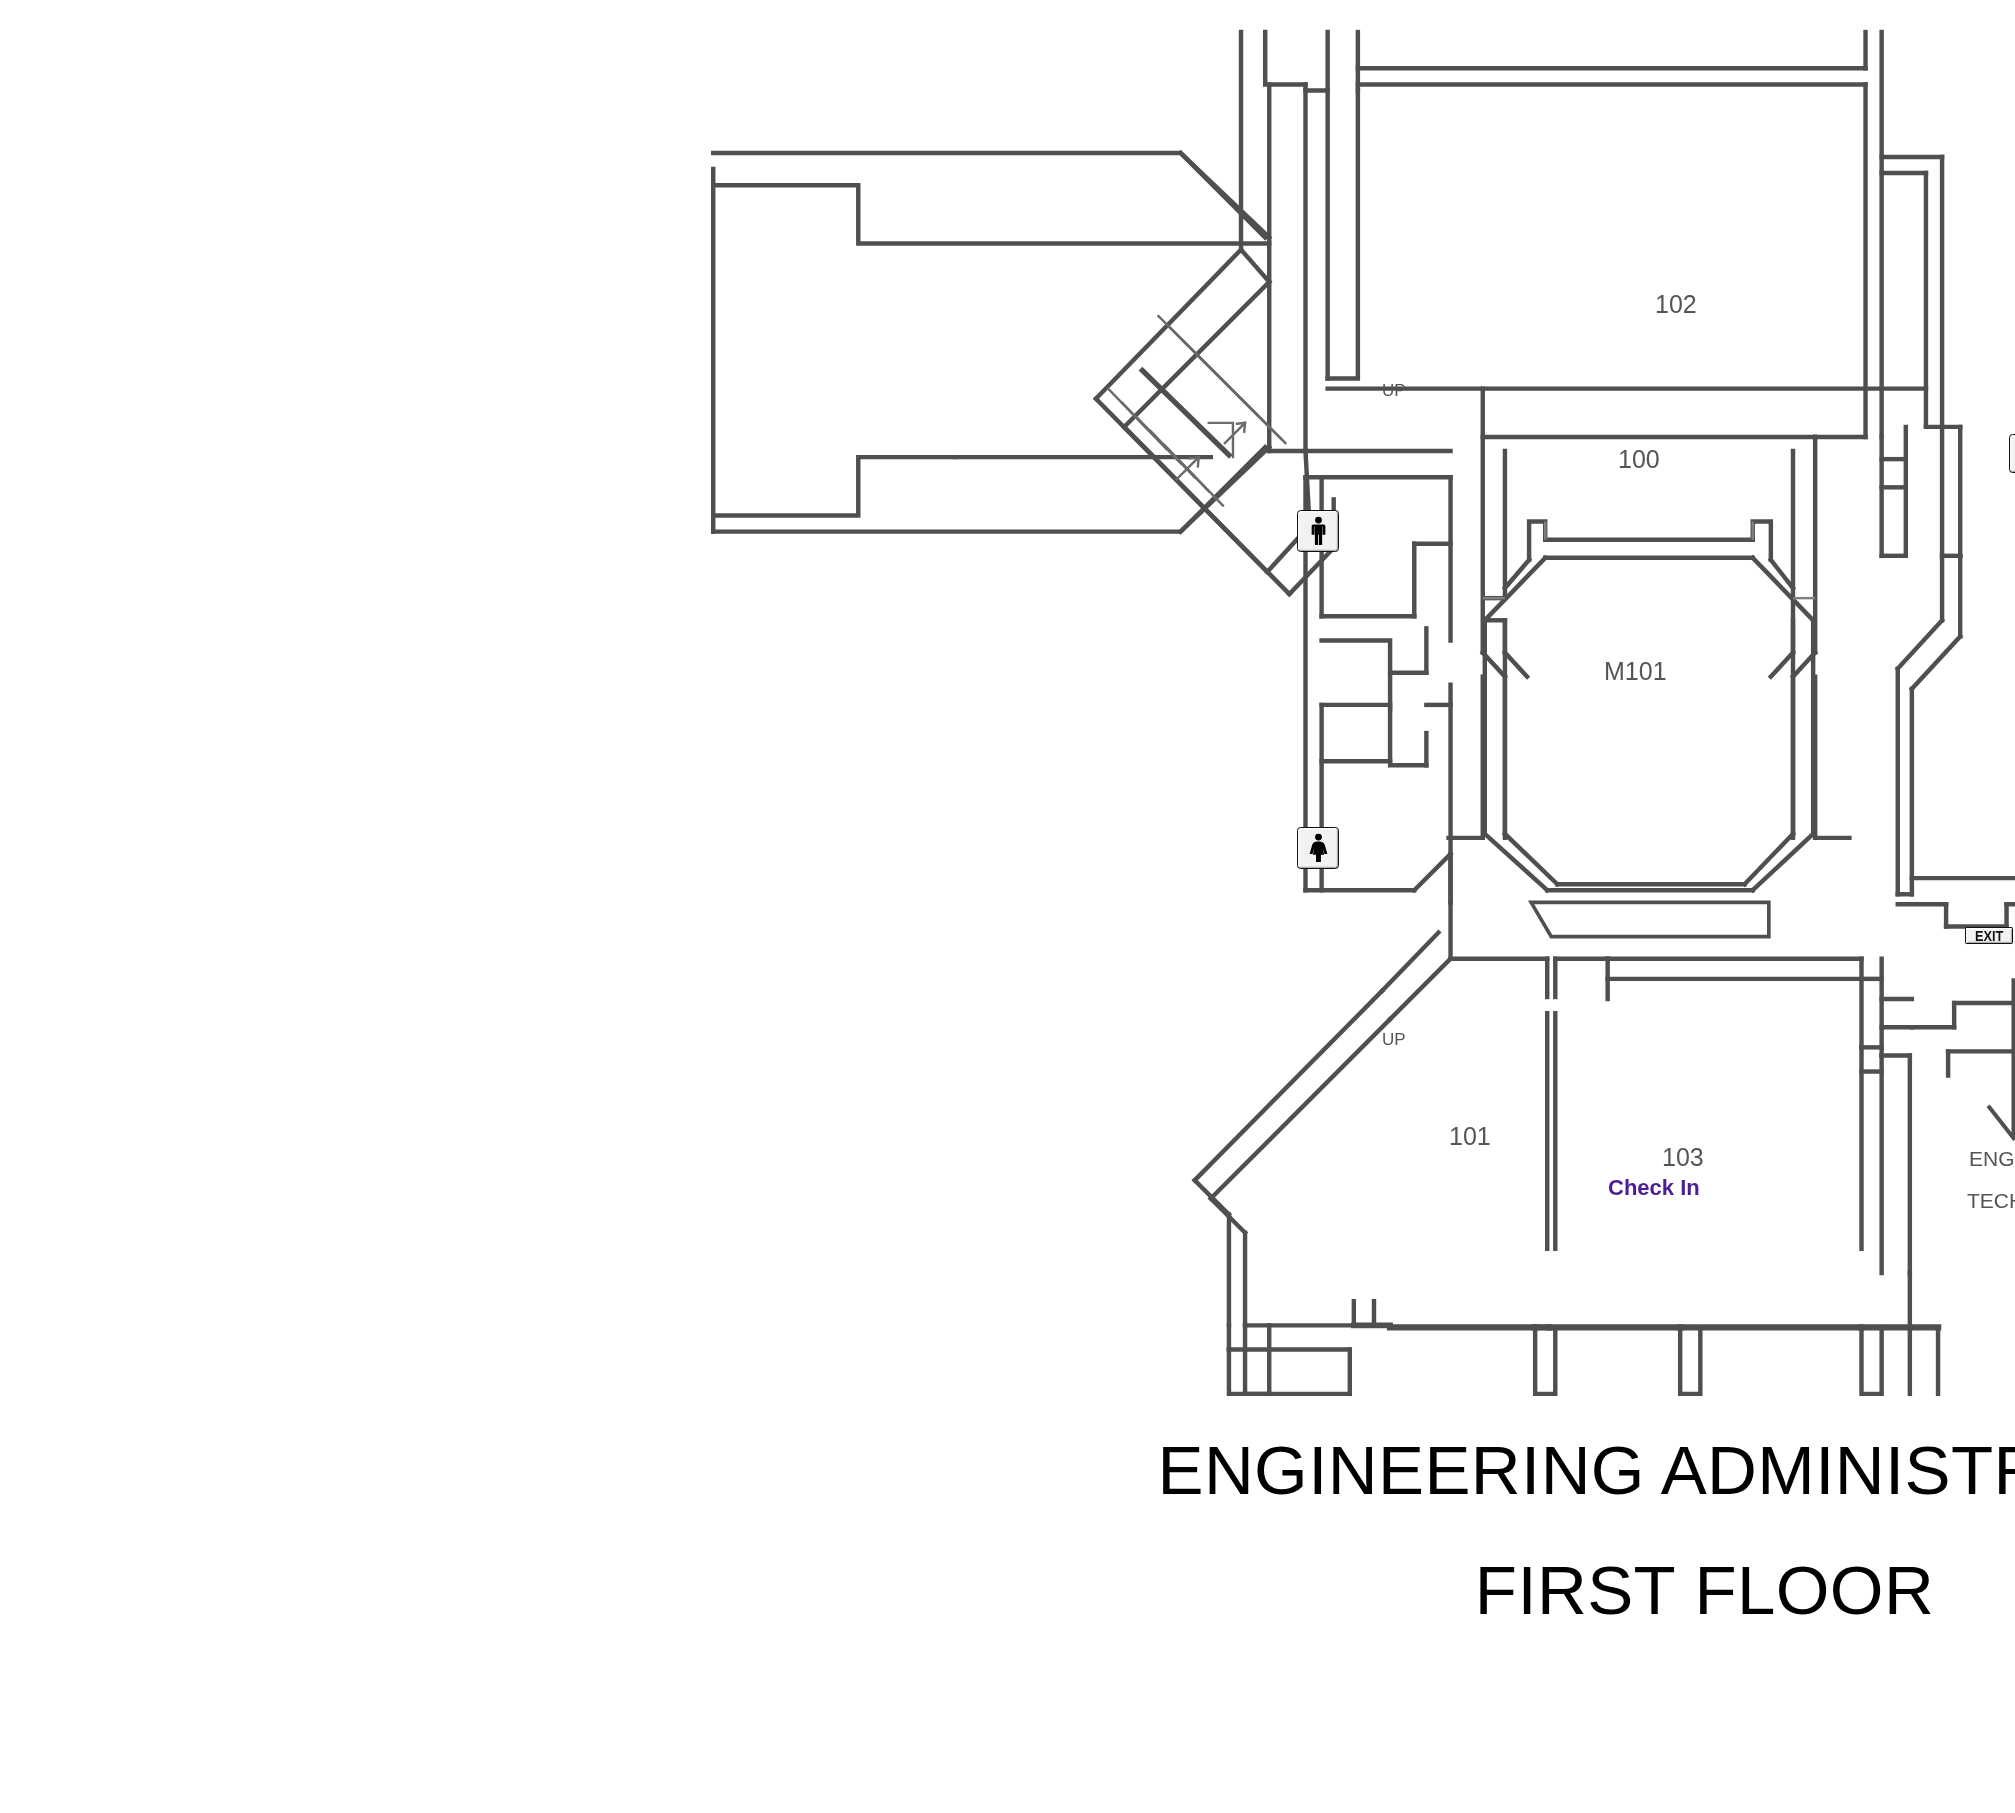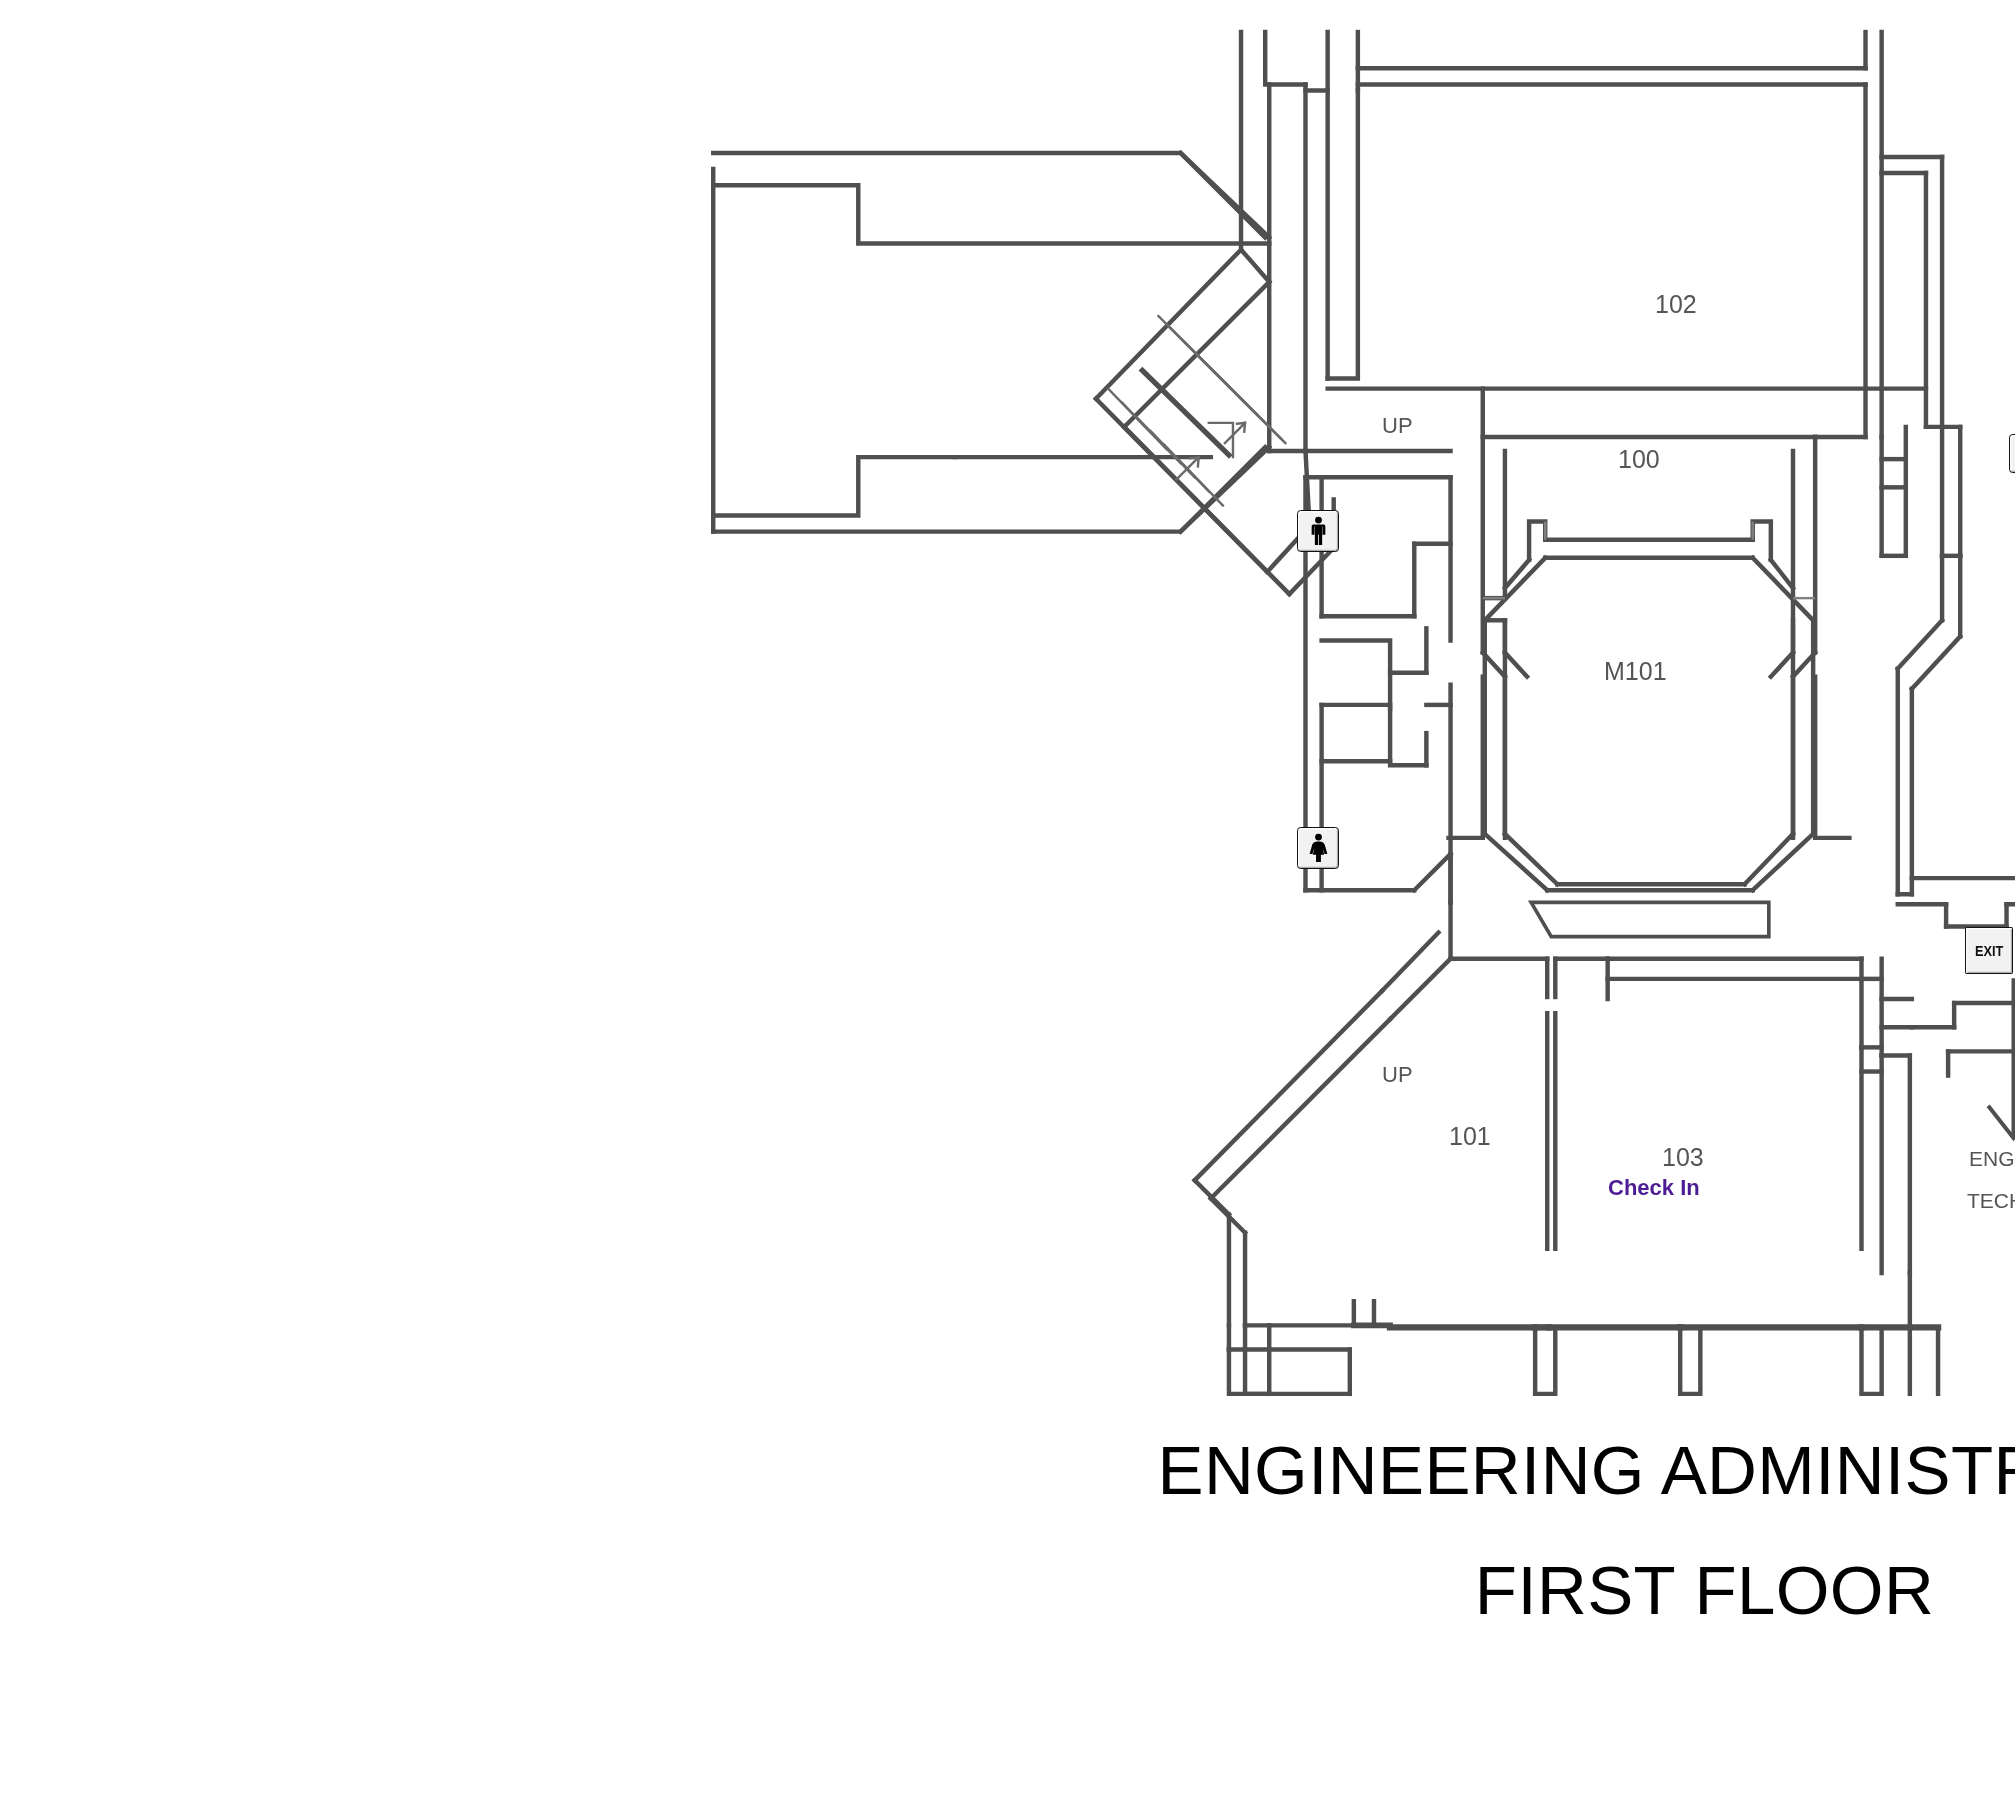--- a/index.html
+++ b/index.html
@@ -54,21 +54,21 @@
 
   
   .plan-text {
     position: absolute;
     font-family: "Liberation Sans", sans-serif;
     color: #555555;
     white-space: nowrap;
     pointer-events: none;
   }
   .room-num { font-size: 25px; }
-  .up-label { font-size: 22px; margin-top: 32px; }
+  .up-label { font-size: 17px; }
   .dir-label { font-size: 21px; line-height: 1.12; }
   .checkin {
     position: absolute;
     font-family: "Liberation Sans", sans-serif;
     font-weight: bold;
     font-size: 22px;
     color: #4c1d95;
     white-space: nowrap;
     text-align: center;
   }
@@ -386,21 +386,21 @@
 
   <div class="plan-text dir-label" style="left:1967px; top:1189px;">TECH</div>
 
   <svg style="position:absolute; left:1979px; top:975px; width:69px; height:169px;" viewBox="0 0 170 420">
     <g stroke="#4f4f4f" stroke-width="10" fill="none" stroke-linecap="butt">
       <path d="M 85 8 L 85 400"></path>
       <path d="M 22 325 L 85 405 L 148 325"></path>
     </g>
   </svg>
 
-  <div class="sign exit" style="left:1965px; top:927px; width:48px; height:47px;">
+  <div class="sign exit" style="left:1965px; top:927px; width:48px; height:17px;">
     <span class="exit-text" style="font-size:14.5px;">EXIT</span>
   </div>
 
   <div class="sign icon-sign" style="left:1297px; top:510px; width:42px; height:42px;">
     <svg class="icon-glyph" width="25" height="30" viewBox="0 0 62 74">
       <circle cx="31" cy="10" r="8.5" fill="#000"></circle>
       <path d="M 18 21 h 26 a 4 4 0 0 1 4 4 v 21 h -7 v -20 h -1 v 46 h -8 v -26 h -2 v 26 h -8 v -46 h -1 v 20 h -7 v -21 a 4 4 0 0 1 4 -4 z" fill="#000"></path>
     </svg>
   </div>
 

